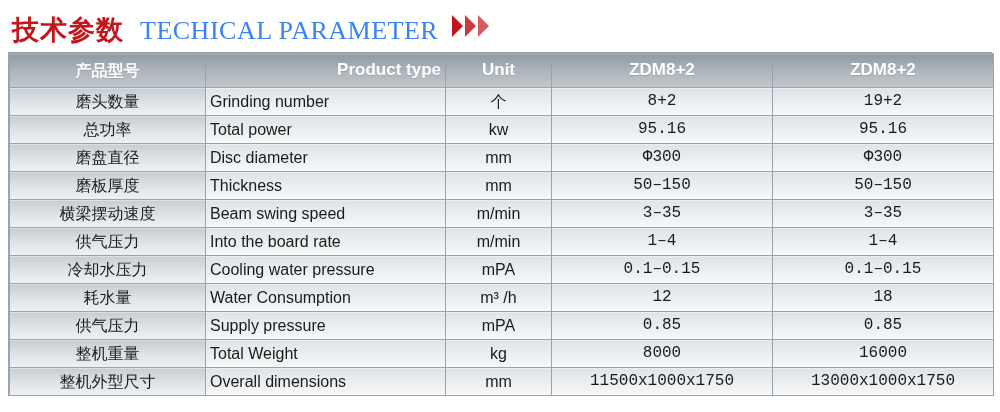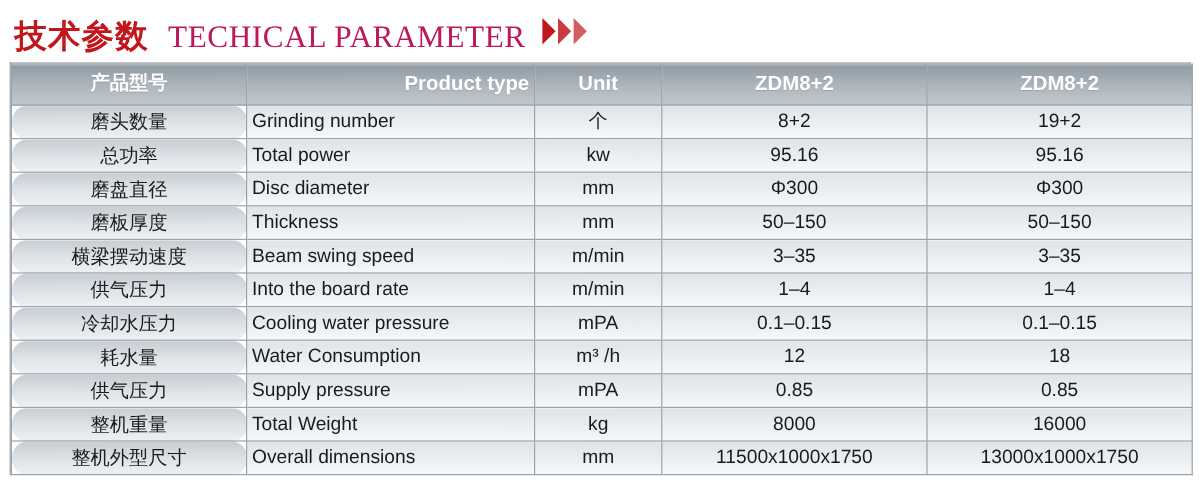--- a/index.html
+++ b/index.html
@@ -29,21 +29,21 @@
   }
   .title-cn {
     font-size: 27px;
     font-weight: bold;
     color: #c3161c;
     letter-spacing: 1px;
     font-family: "DejaVu Sans", sans-serif;
   }
   .title-en {
     font-size: 26px;
-    color: #be185d;
+    color: #3b82f6;
     margin-left: 16px;
     letter-spacing: 0.5px;
     font-family: "Liberation Serif", serif;
     font-weight: normal;
   }
   .chevrons {
     margin-left: 14px;
     display: inline-flex;
     align-items: center;
     gap: 2px;
@@ -92,49 +92,49 @@
   tr.head th {
     background: linear-gradient(to bottom, #8f9aa3 0%, #aab3ba 45%, #c2c9ce 100%);
     color: #ffffff;
     font-weight: bold;
     height: 34px;
     font-size: 17px;
     text-shadow: 0 1px 0 rgba(0,0,0,0.12);
   }
   tr.head th.cn {
     text-align: center;
-    font-family: Liberation Mono, monospace;
+    font-family: Liberation Sans, sans-serif;
     font-size: 16px;
   }
   tr.head th.en-left {
     text-align: right;
     padding-left: 10px;
   }
   tr.head th.ctr { text-align: center; }
 
   
   td.cn {
     text-align: center;
     font-family: "DejaVu Sans", sans-serif;
     background: linear-gradient(to bottom, #c7ced3 0%, #dfe4e8 55%, #eef1f3 100%);
     font-size: 16px;
-    border-radius: 13px;
   }
   td.en {
     text-align: left;
     padding-left: 10px;
     background: linear-gradient(to bottom, #dfe4e8 0%, #edf0f2 60%, #f6f8f9 100%);
   }
   td.unit {
     text-align: center;
     background: linear-gradient(to bottom, #dfe4e8 0%, #edf0f2 60%, #f6f8f9 100%);
   }
   td.val {
     text-align: center;
     background: linear-gradient(to bottom, #dfe4e8 0%, #edf0f2 60%, #f6f8f9 100%);
+    font-family: Liberation Mono, monospace;
   }
 </style>
 </head>
 <body>
 
 <div class="page">
 
   <div class="title-bar">
     <span class="title-cn">技术参数</span>
     <span class="title-en">TECHICAL PARAMETER</span>

